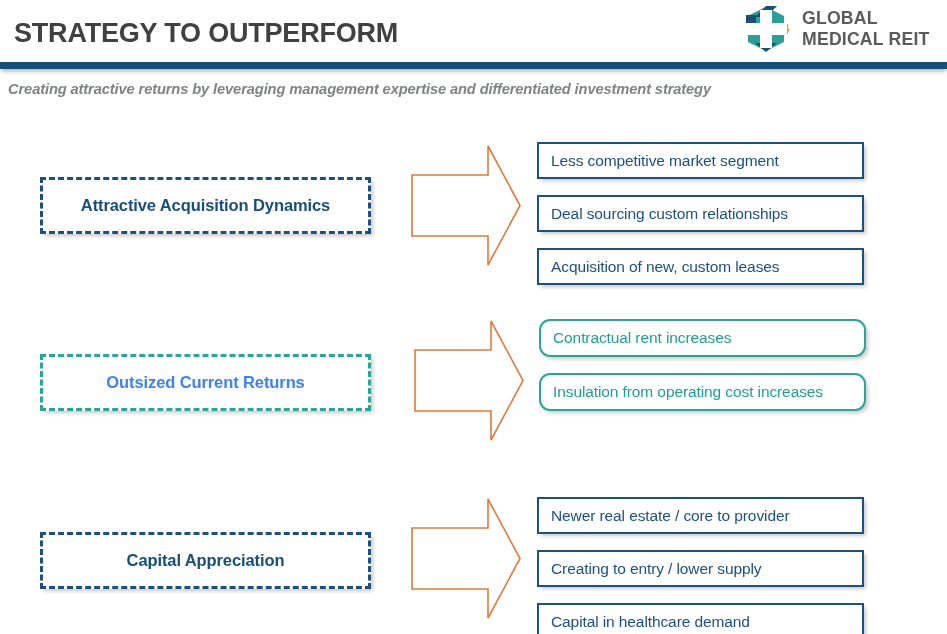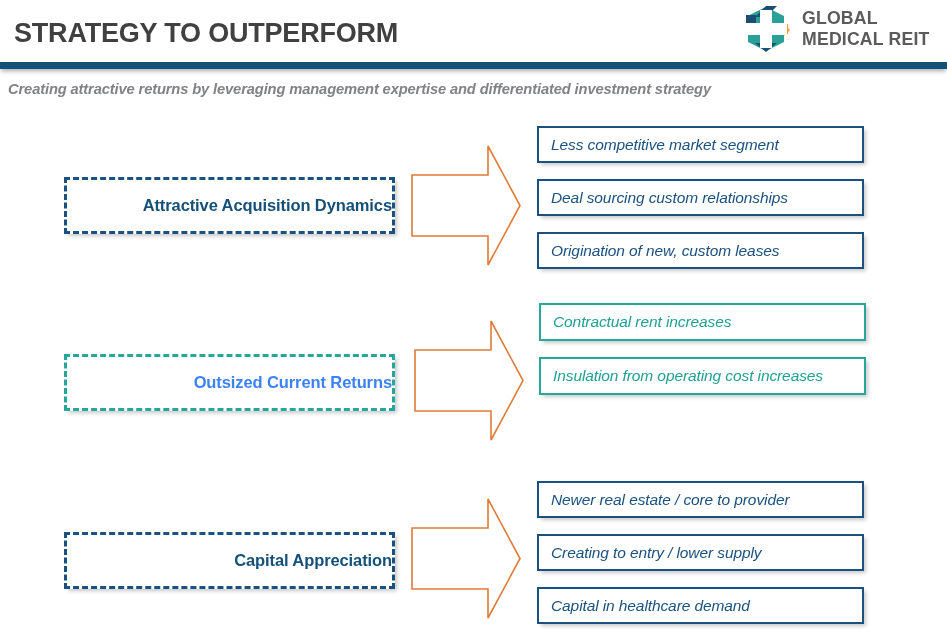--- a/index.html
+++ b/index.html
@@ -86,29 +86,29 @@
 
   
   .row { position: absolute; left: 0; width: 947px; }
   #row-0 { top: 126px; height: 160px; }
   #row-1 { top: 303px; height: 160px; }
   #row-2 { top: 481px; height: 153px; }
 
   
   .pillar {
     position: absolute;
-    left: 64px;
+    left: 40px;
     top: 51px;
     width: 331px;
     height: 57px;
     border: 3px dashed #1B5180;
     background: #ffffff;
     display: flex;
     align-items: center;
-    justify-content: flex-end;
+    justify-content: center;
     box-shadow: 3px 3px 4px -1px rgba(0,0,0,0.22);
   }
   .pillar-label {
     font-size: 16.5px;
     font-weight: bold;
     color: #15507A;
     letter-spacing: -0.1px;
     white-space: nowrap;
   }
   .row-teal .pillar { border-color: #27A79B; }
@@ -126,23 +126,22 @@
   .arrow-shape {
     fill: #ffffff;
     stroke: #E07B39;
     stroke-width: 1.6;
   }
 
   
   .outcomes {
     position: absolute;
     left: 537px;
-    top: 0px;
+    top: 16px;
     width: 327px;
-    font-style: italic;
   }
   .outcome {
     width: 327px;
     height: 37px;
     border: 2.5px solid #1B5180;
     background: #ffffff;
     display: flex;
     align-items: center;
     padding-left: 12px;
     margin-bottom: 16px;
@@ -153,21 +152,21 @@
     font-size: 15.5px;
     color: #1B5180;
     letter-spacing: -0.1px;
     white-space: nowrap;
   }
   .row-teal .outcome { border-color: #27A79B; }
   .row-teal .outcome-label { color: #1FA094; }
 
   
   #row-1 .outcomes { left: 539px; }
-  #row-1 .outcome { height: 38px; }
+  #row-1 .outcome { height: 38px; border-radius: 11px; }
   #row-1 .arrow-wrap { left: 413px; top: 16px; }
   #row-2 .arrow-wrap { top: 16px; }
 </style>
 </head>
 <body>
 
 <div class="slide">
 
   <div class="slide-title">STRATEGY TO OUTPERFORM</div>
   <div class="title-rule"></div>
@@ -209,21 +208,21 @@
       </svg>
     </div>
     <div class="outcomes">
       <div class="outcome">
         <span class="outcome-label">Less competitive market segment</span>
       </div>
       <div class="outcome">
         <span class="outcome-label">Deal sourcing custom relationships</span>
       </div>
       <div class="outcome">
-        <span class="outcome-label">Origination of new, custom leases</span>
+        <span class="outcome-label">Acquisition of new, custom leases</span>
       </div>
     </div>
   </div>
 
   <div class="row row-teal" id="row-1">
     <div class="pillar">
       <span class="pillar-label">Outsized Current Returns</span>
     </div>
     <div class="arrow-wrap">
       <svg viewBox="0 0 112 123" preserveAspectRatio="none">

